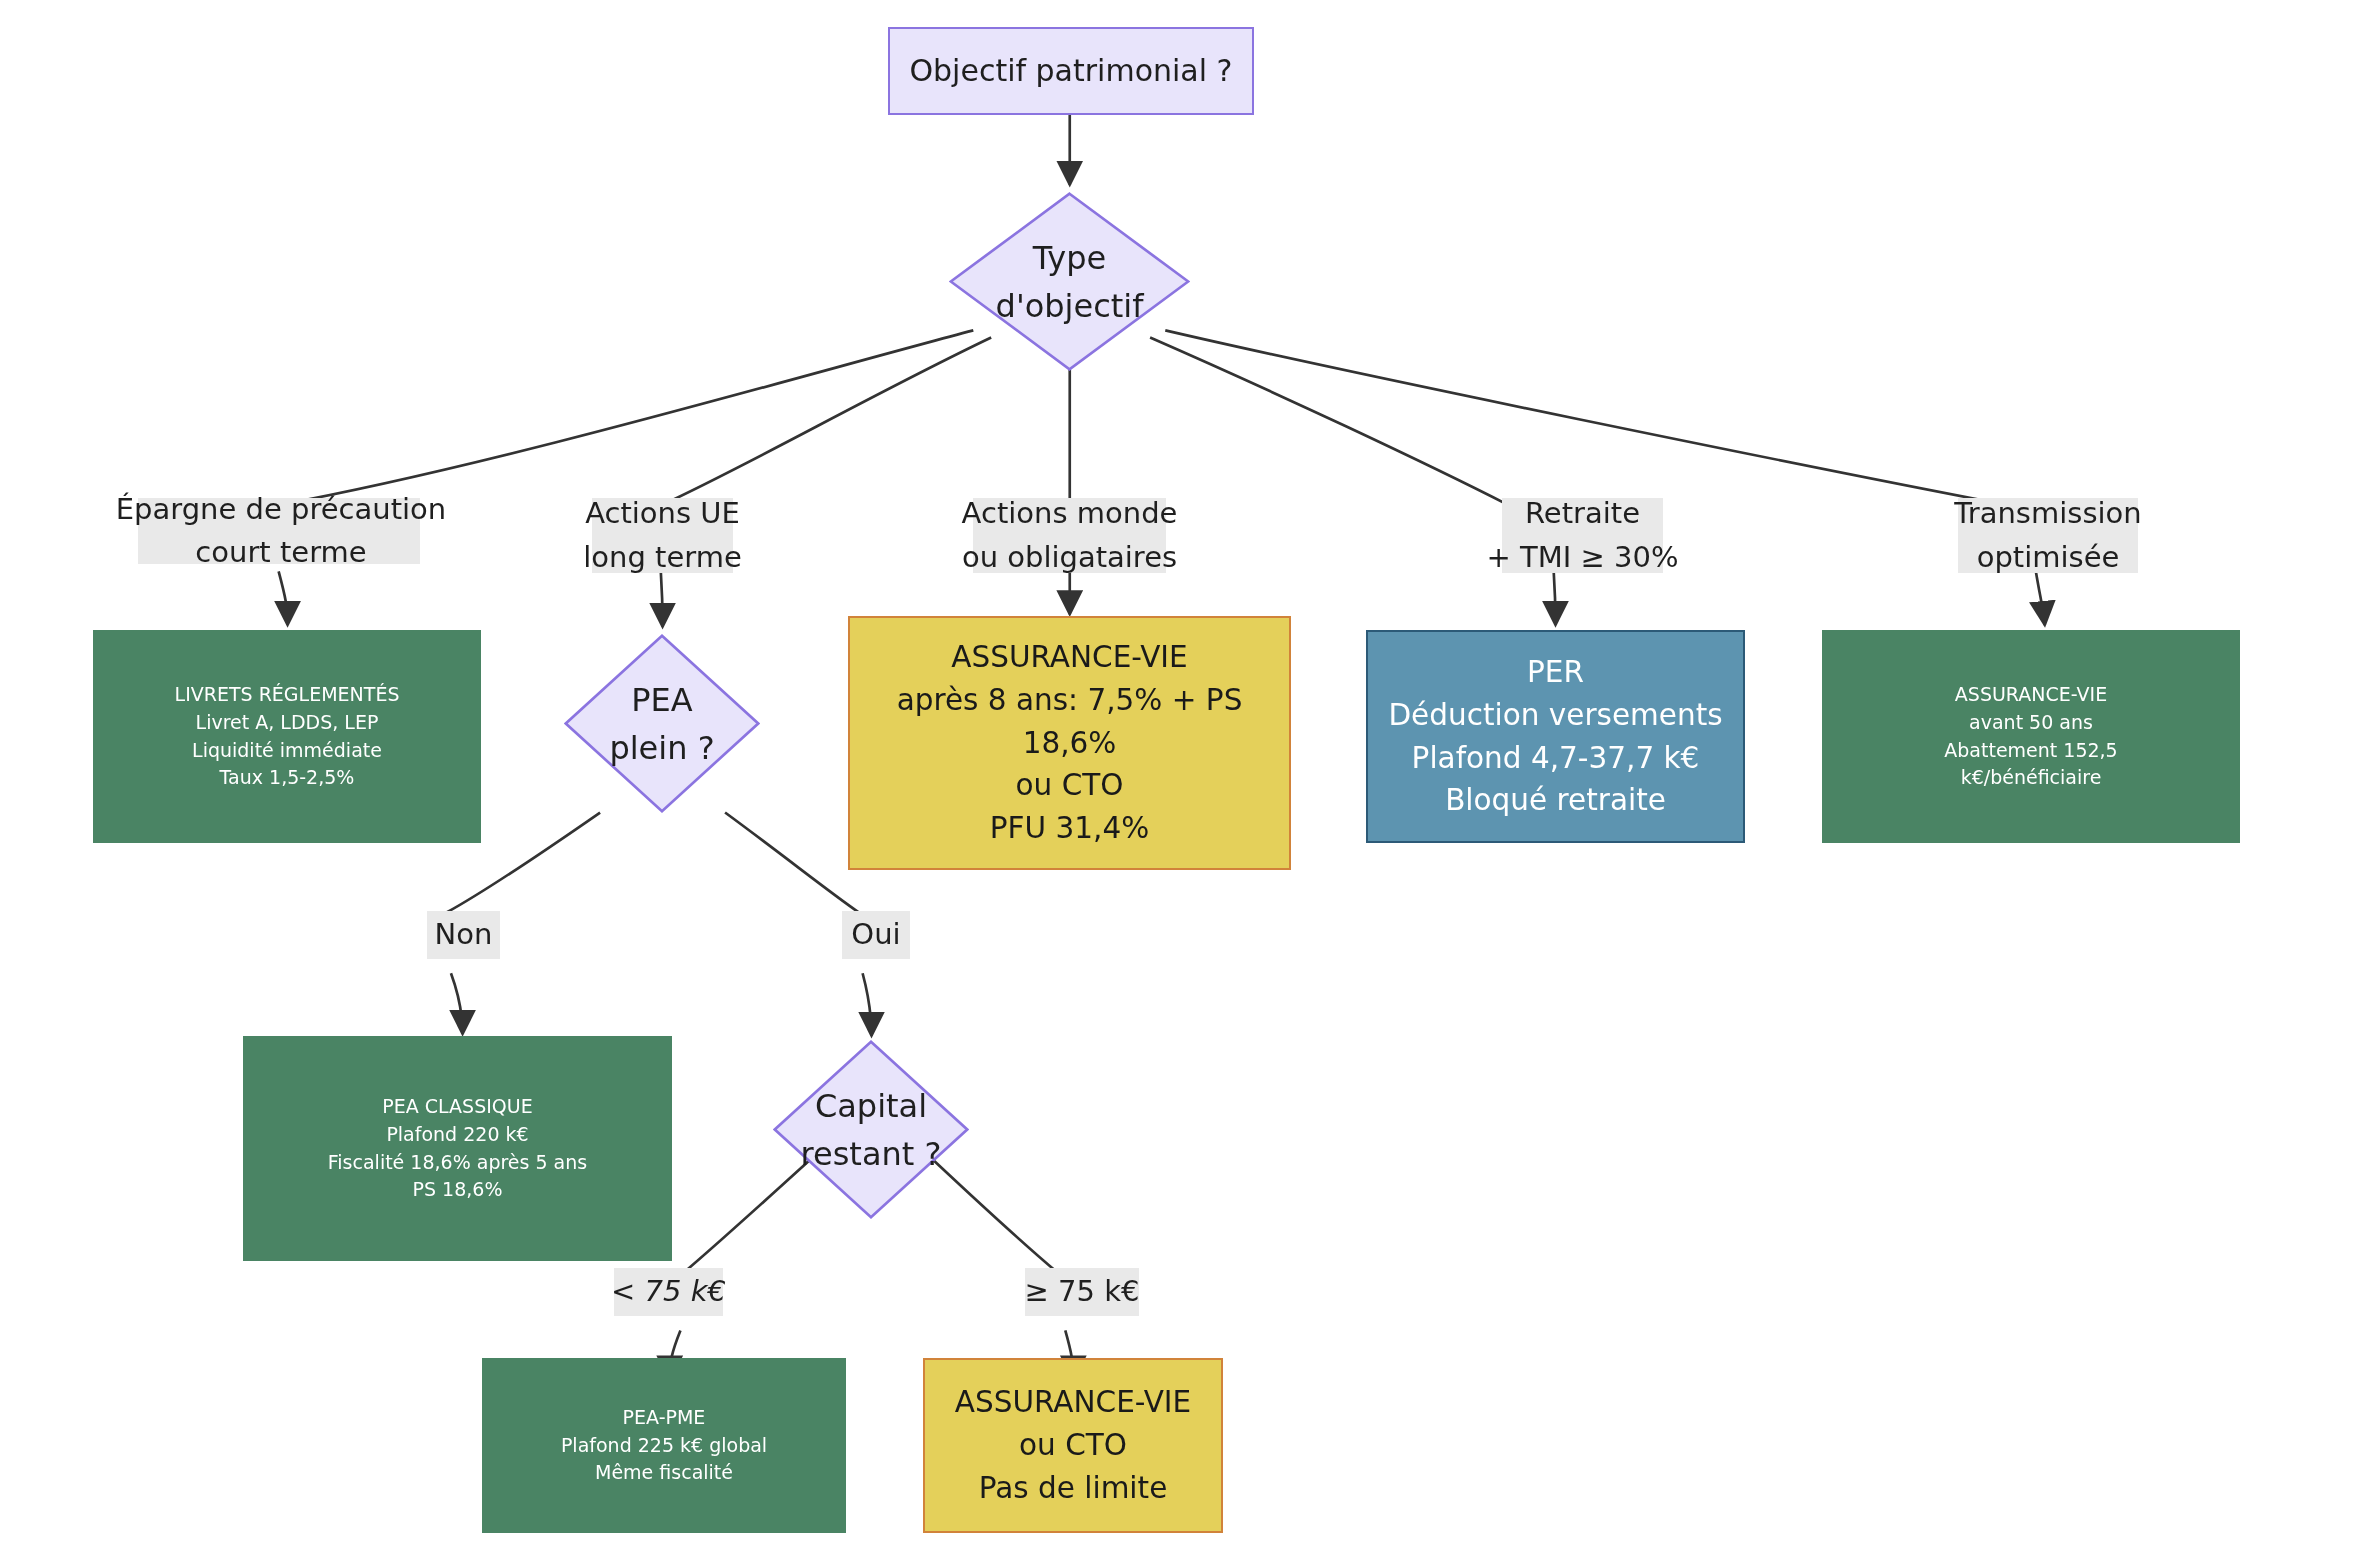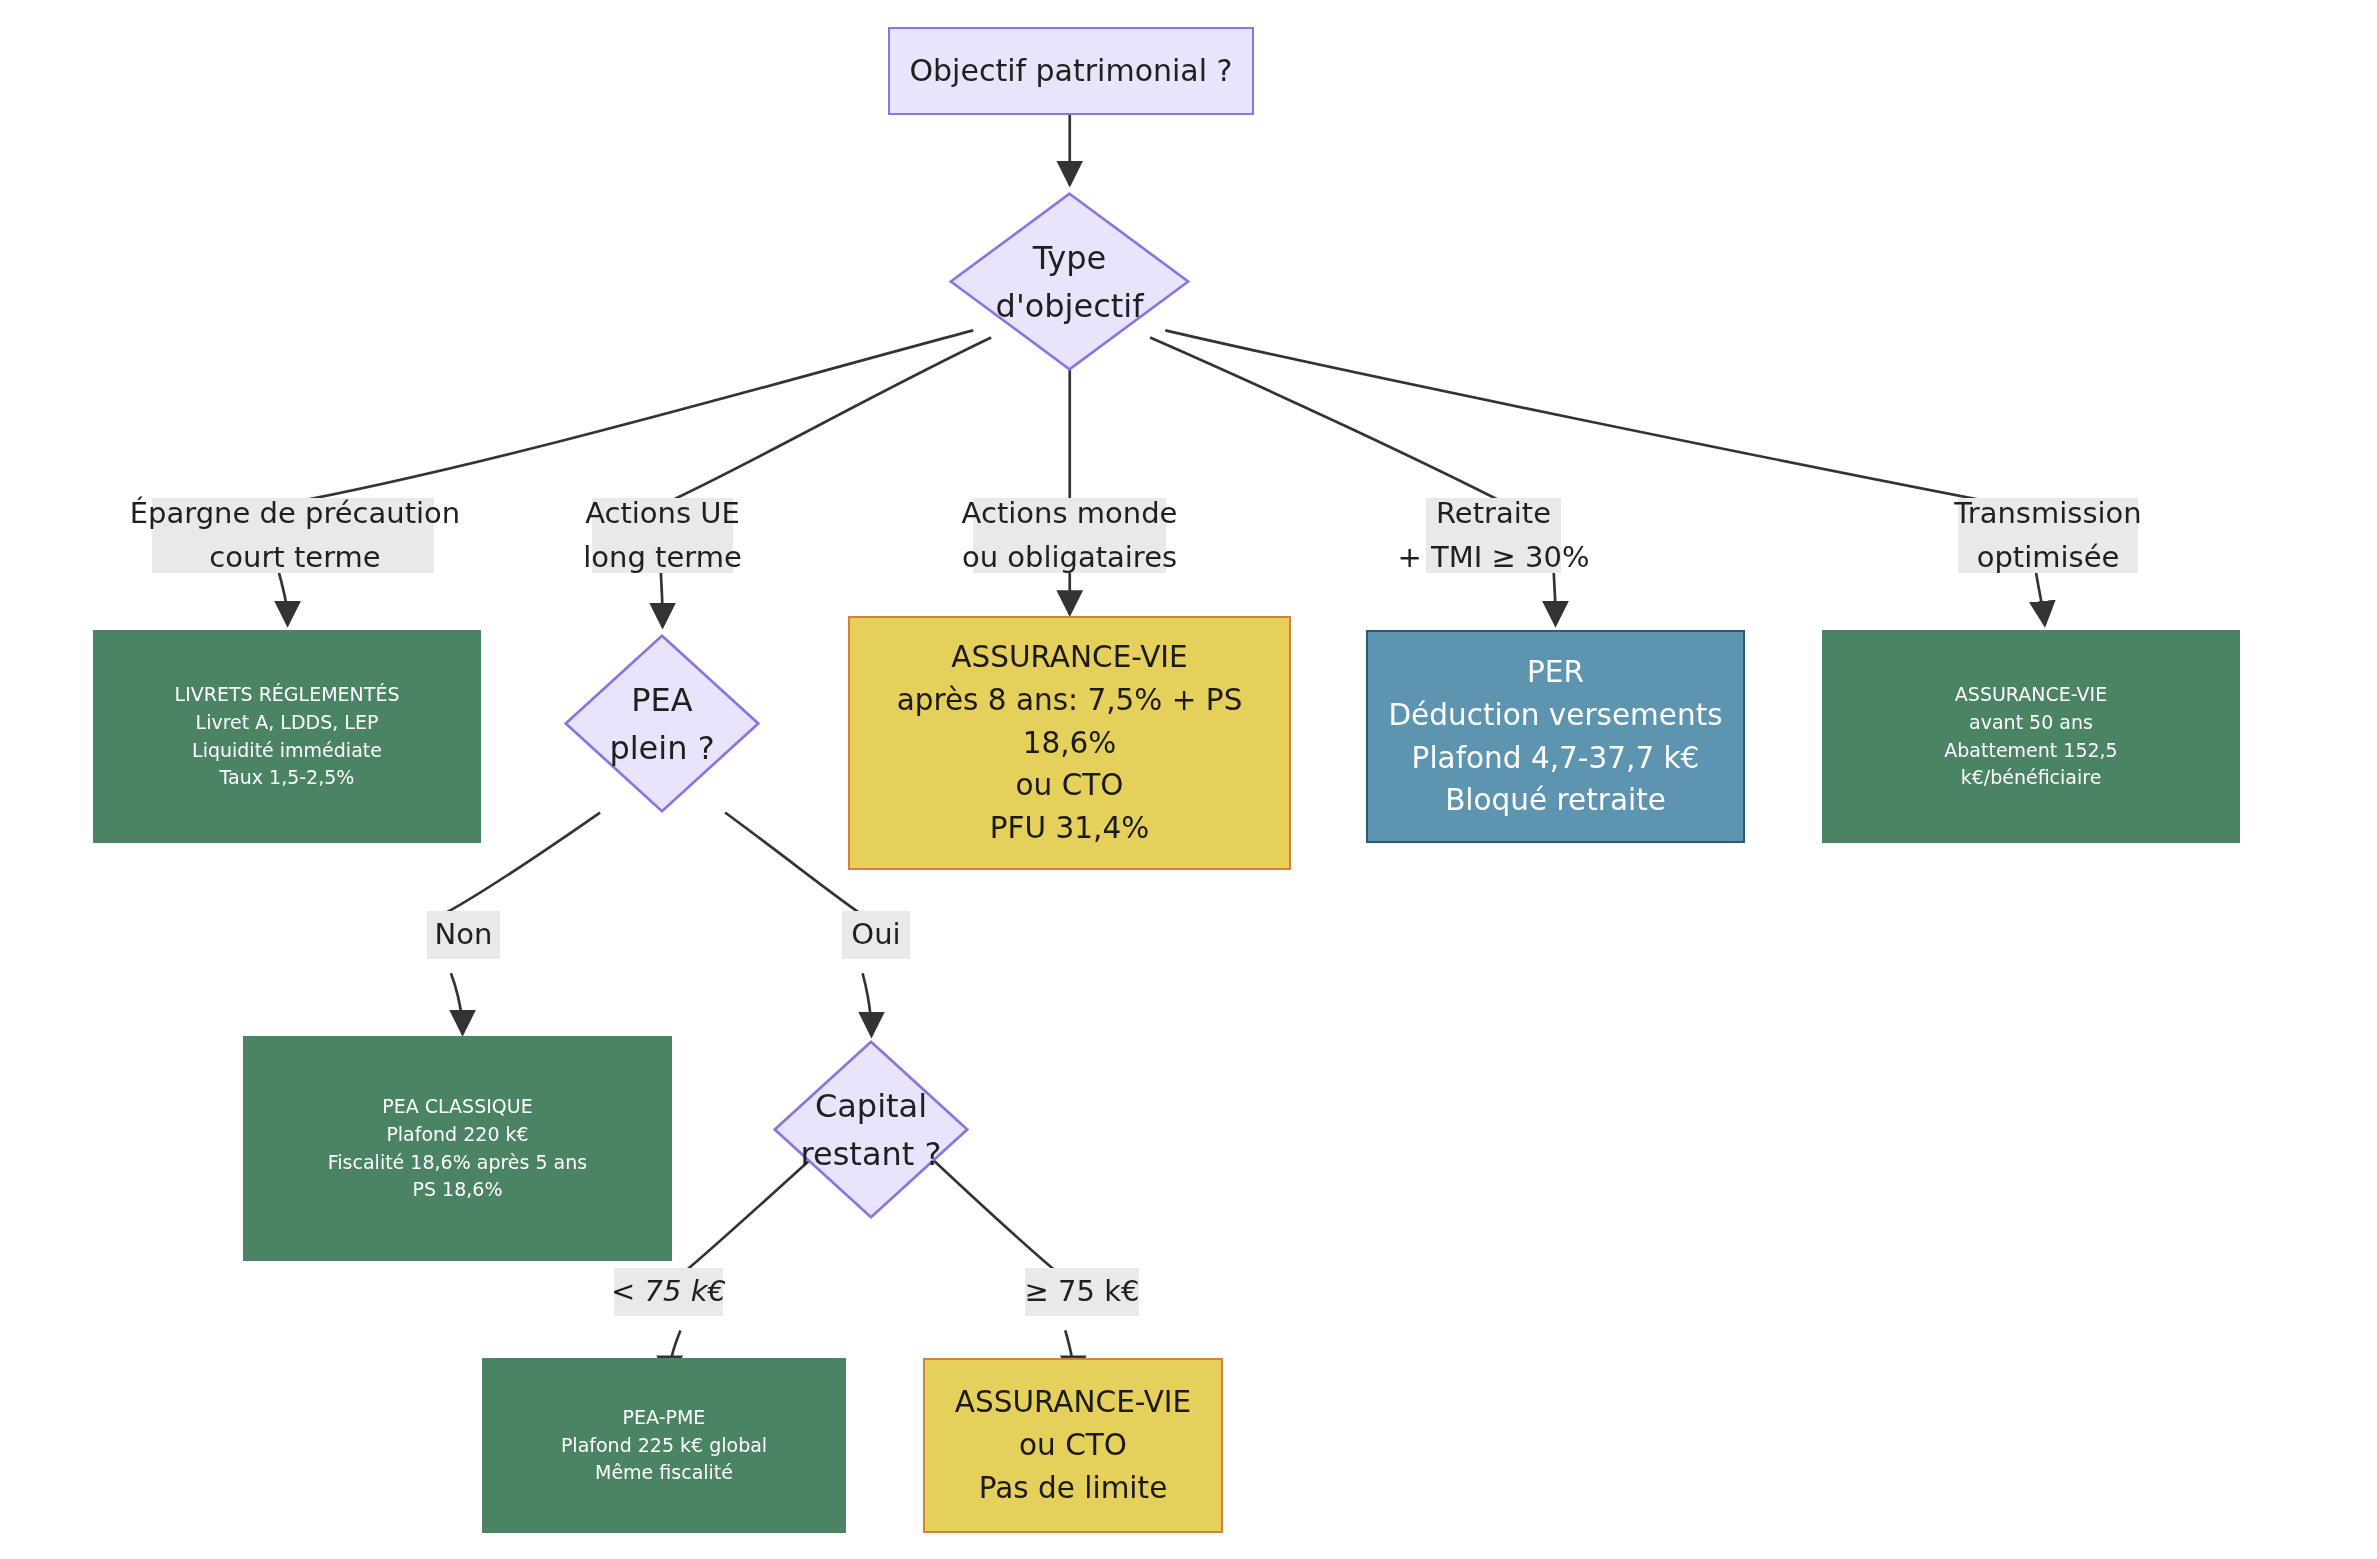--- a/index.html
+++ b/index.html
@@ -169,36 +169,36 @@
   <div class="diamond" style="left:949px; top:192px; width:241px; height:179px;">
     <svg class="dia-shape" viewBox="0 0 270 200" preserveAspectRatio="none">
       <polygon points="135,2 268,100 135,198 2,100" fill="#e8e4fb" stroke="#8b74e0" stroke-width="3"></polygon>
     </svg>
     <div class="dia-label">
       <span class="line">Type</span>
       <span class="line">d'objectif</span>
     </div>
   </div>
 
-  <div class="edge-label" style="left:152px; top:498px; width:282px; height:75px;padding-left:13px;">
+  <div class="edge-label" style="left:138px; top:498px; width:282px; height:66px;padding-left:13px;">
     <span class="line">Épargne de précaution</span>
     <span class="line">court terme</span>
   </div>
 
   <div class="edge-label" style="left:592px; top:498px; width:141px; height:75px;">
     <span class="line">Actions UE</span>
     <span class="line">long terme</span>
   </div>
 
   <div class="edge-label" style="left:973px; top:498px; width:193px; height:75px;">
     <span class="line">Actions monde</span>
     <span class="line">ou obligataires</span>
   </div>
 
-  <div class="edge-label" style="left:1426px; top:498px; width:135px; height:75px;">
+  <div class="edge-label" style="left:1502px; top:498px; width:161px; height:75px;">
     <span class="line">Retraite</span>
     <span class="line">+ TMI ≥ 30%</span>
   </div>
 
   <div class="edge-label" style="left:1958px; top:498px; width:180px; height:75px;">
     <span class="line">Transmission</span>
     <span class="line">optimisée</span>
   </div>
 
   <div class="node node-rect style-green" style="left:93px; top:630px; width:388px; height:213px;">

